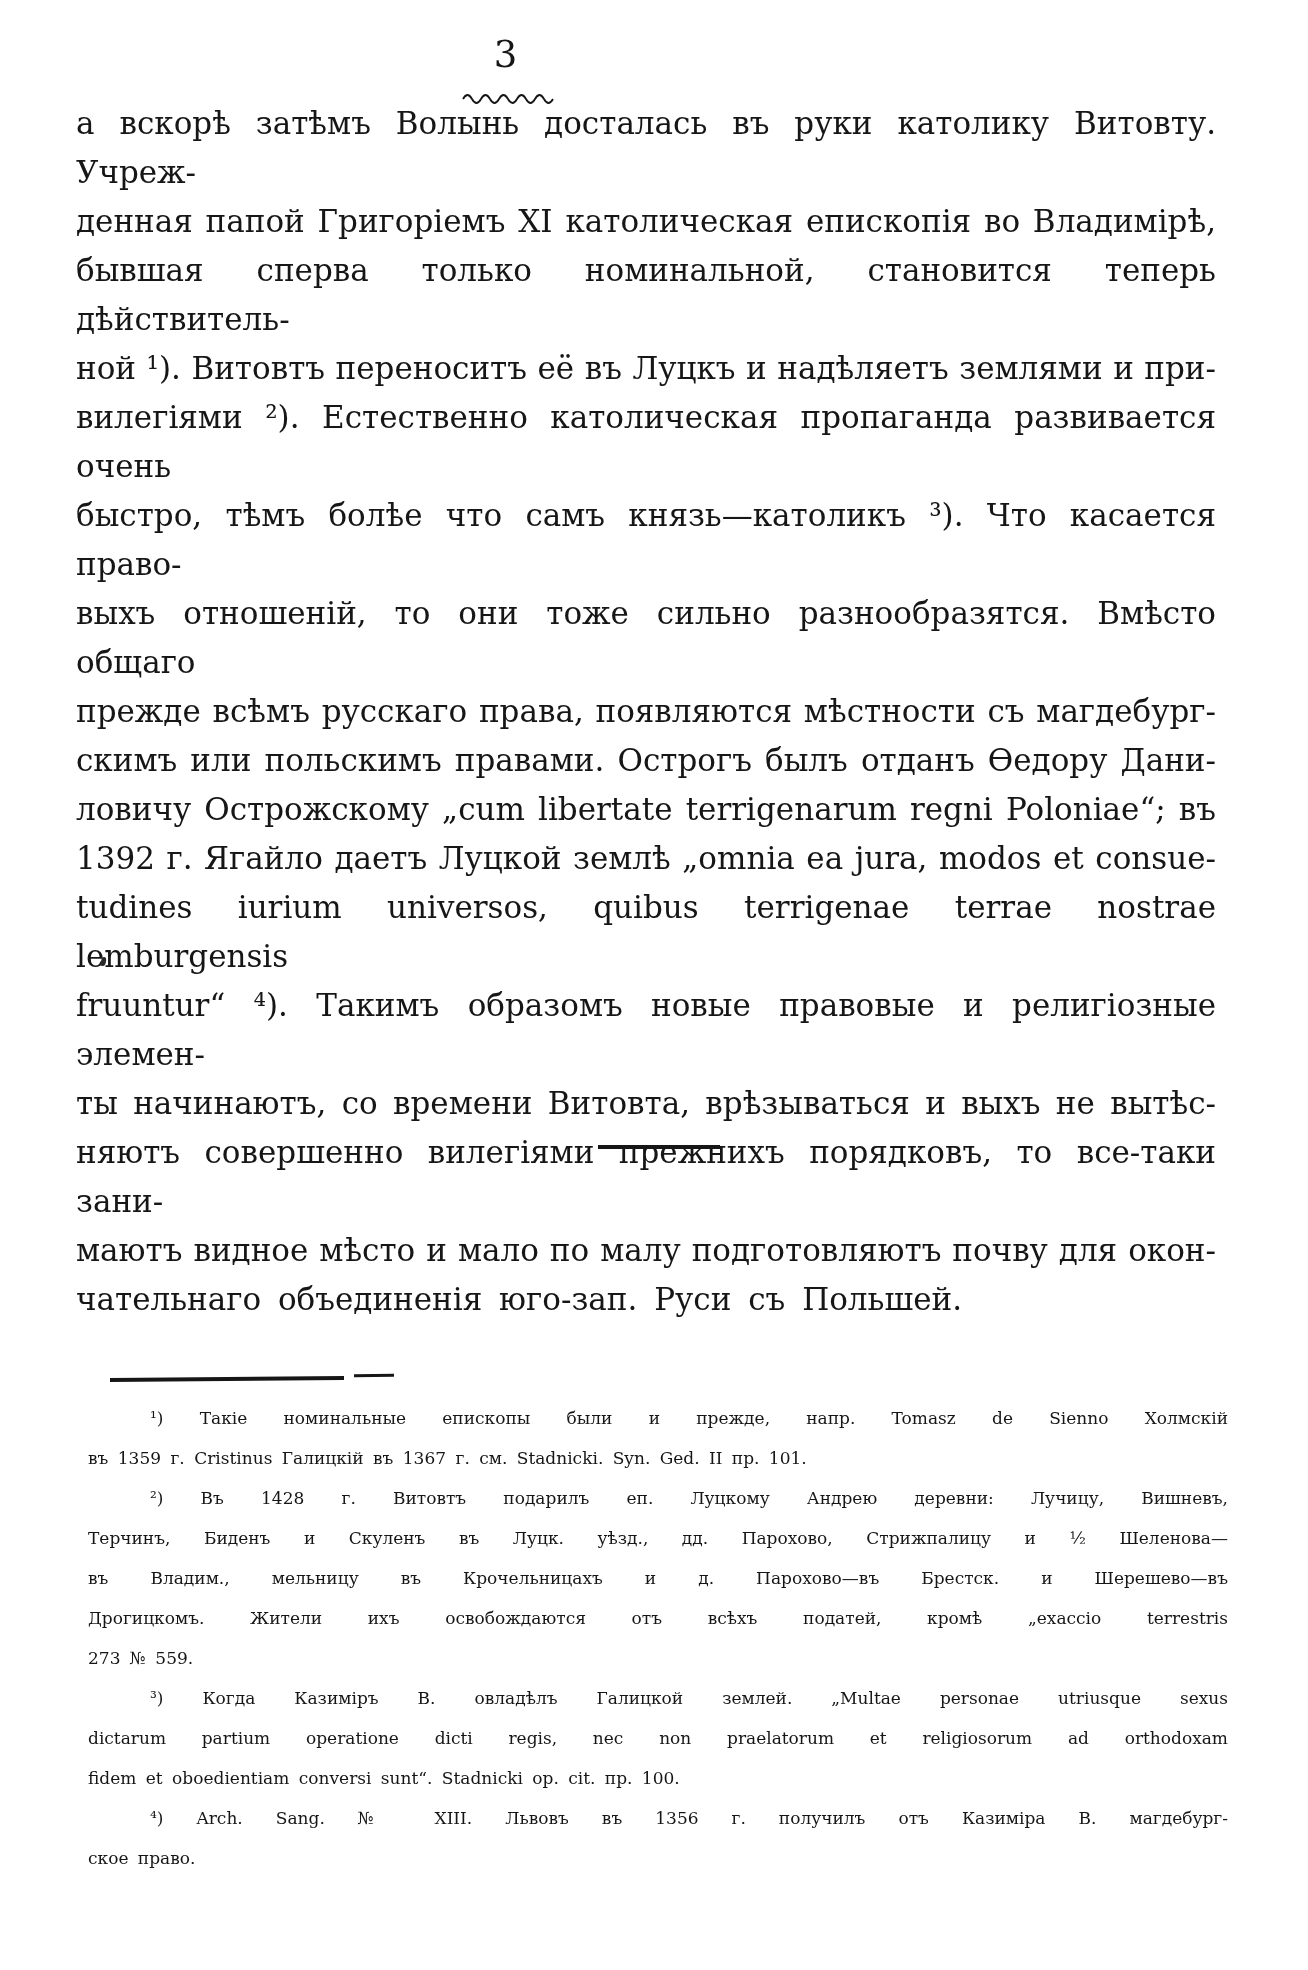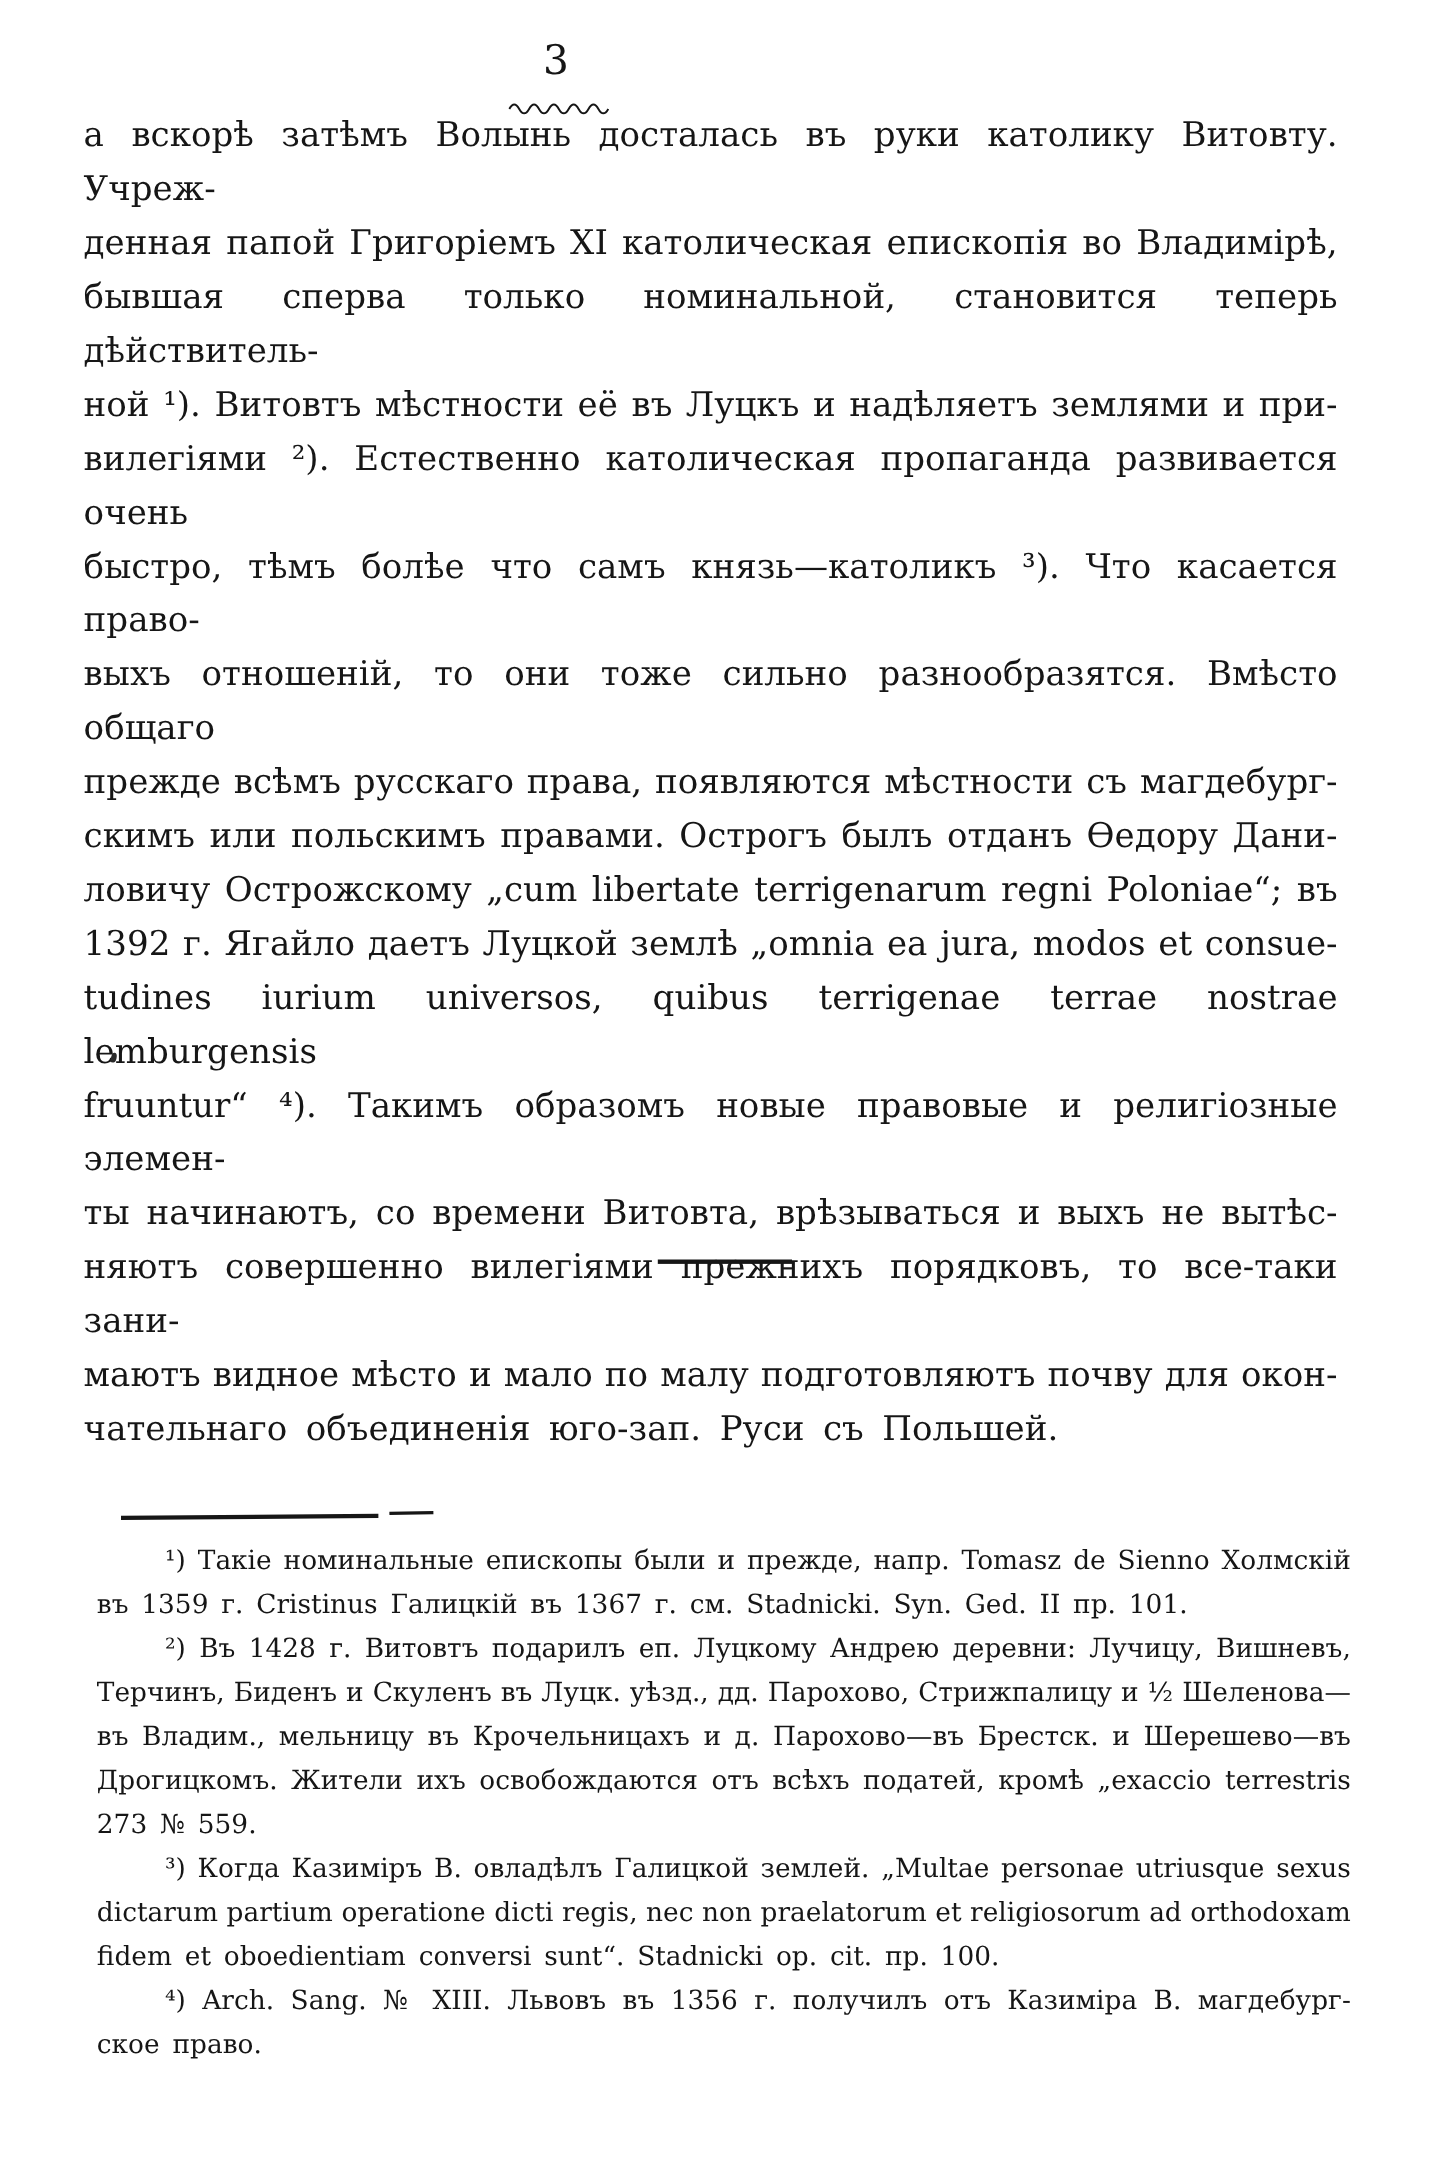--- a/index.html
+++ b/index.html
@@ -80,21 +80,21 @@
     width: 40px;
     height: 3px;
     background: #161616;
     transform: rotate(-1deg);
   }
   .footnotes {
     position: absolute;
     top: 1398px;
     left: 88px;
     width: 1140px;
-    font-size: 24px;
+    font-size: 17px;
     line-height: 40px;
   }
   .fn-line.fn-first {
     text-indent: 62px;
   }
   .fn-line.endline {
     word-spacing: 4px;
   }
 </style>
 </head>
@@ -105,21 +105,21 @@
 <div class="ornament">
   <svg width="92" height="14" viewBox="0 0 92 14">
     <path d="M1,8 q4.5,-8 9,0 t9,0 t9,0 t9,0 t9,0 t9,0 t9,0 t9,0 t9,0 t9,0" fill="none" stroke="#161616" stroke-width="1.8"></path>
   </svg>
 </div>
 
 <div class="body-text">
   <div class="tline">а вскорѣ затѣмъ Волынь досталась въ руки католику Витовту. Учреж-</div>
   <div class="tline">денная папой Григоріемъ XI католическая епископія во Владимірѣ,</div>
   <div class="tline">бывшая сперва только номинальной, становится теперь дѣйствитель-</div>
-  <div class="tline">ной ¹). Витовтъ мѣстности её въ Луцкъ и надѣляетъ землями и при-</div>
+  <div class="tline">ной ¹). Витовтъ переноситъ её въ Луцкъ и надѣляетъ землями и при-</div>
   <div class="tline">вилегіями ²). Естественно католическая пропаганда развивается очень</div>
   <div class="tline">быстро, тѣмъ болѣе что самъ князь—католикъ ³). Что касается право-</div>
   <div class="tline">выхъ отношеній, то они тоже сильно разнообразятся. Вмѣсто общаго</div>
   <div class="tline">прежде всѣмъ русскаго права, появляются мѣстности съ магдебург-</div>
   <div class="tline">скимъ или польскимъ правами. Острогъ былъ отданъ Ѳедору Дани-</div>
   <div class="tline">ловичу Острожскому „cum libertate terrigenarum regni Poloniae“; въ</div>
   <div class="tline">1392 г. Ягайло даетъ Луцкой землѣ „omnia ea jura, modos et consue-</div>
   <div class="tline">tudines iurium universos, quibus terrigenae terrae nostrae lemburgensis</div>
   <div class="tline">fruuntur“ ⁴). Такимъ образомъ новые правовые и религіозные элемен-</div>
   <div class="tline">ты начинаютъ, со времени Витовта, врѣзываться и выхъ не вытѣс-</div>

